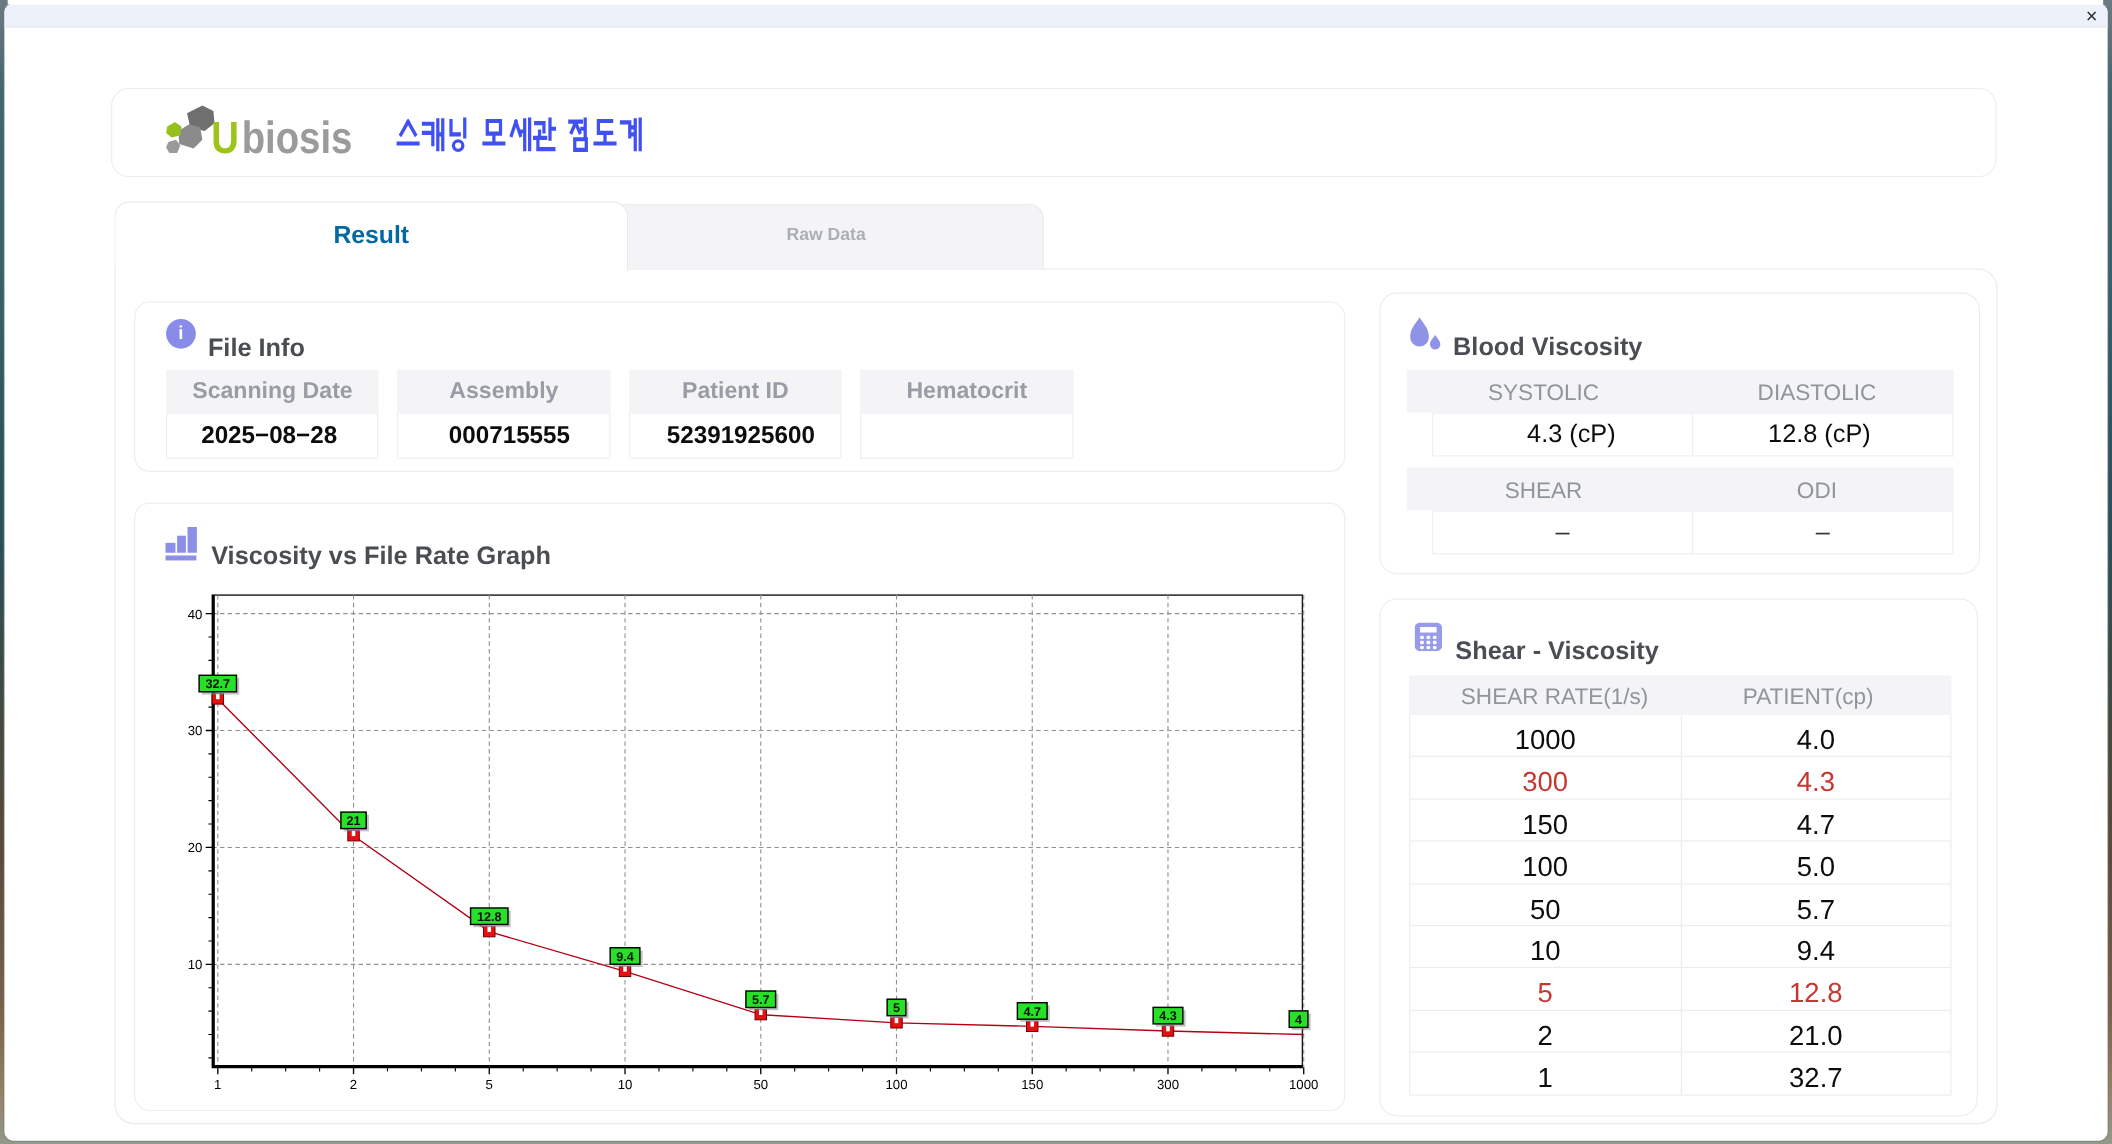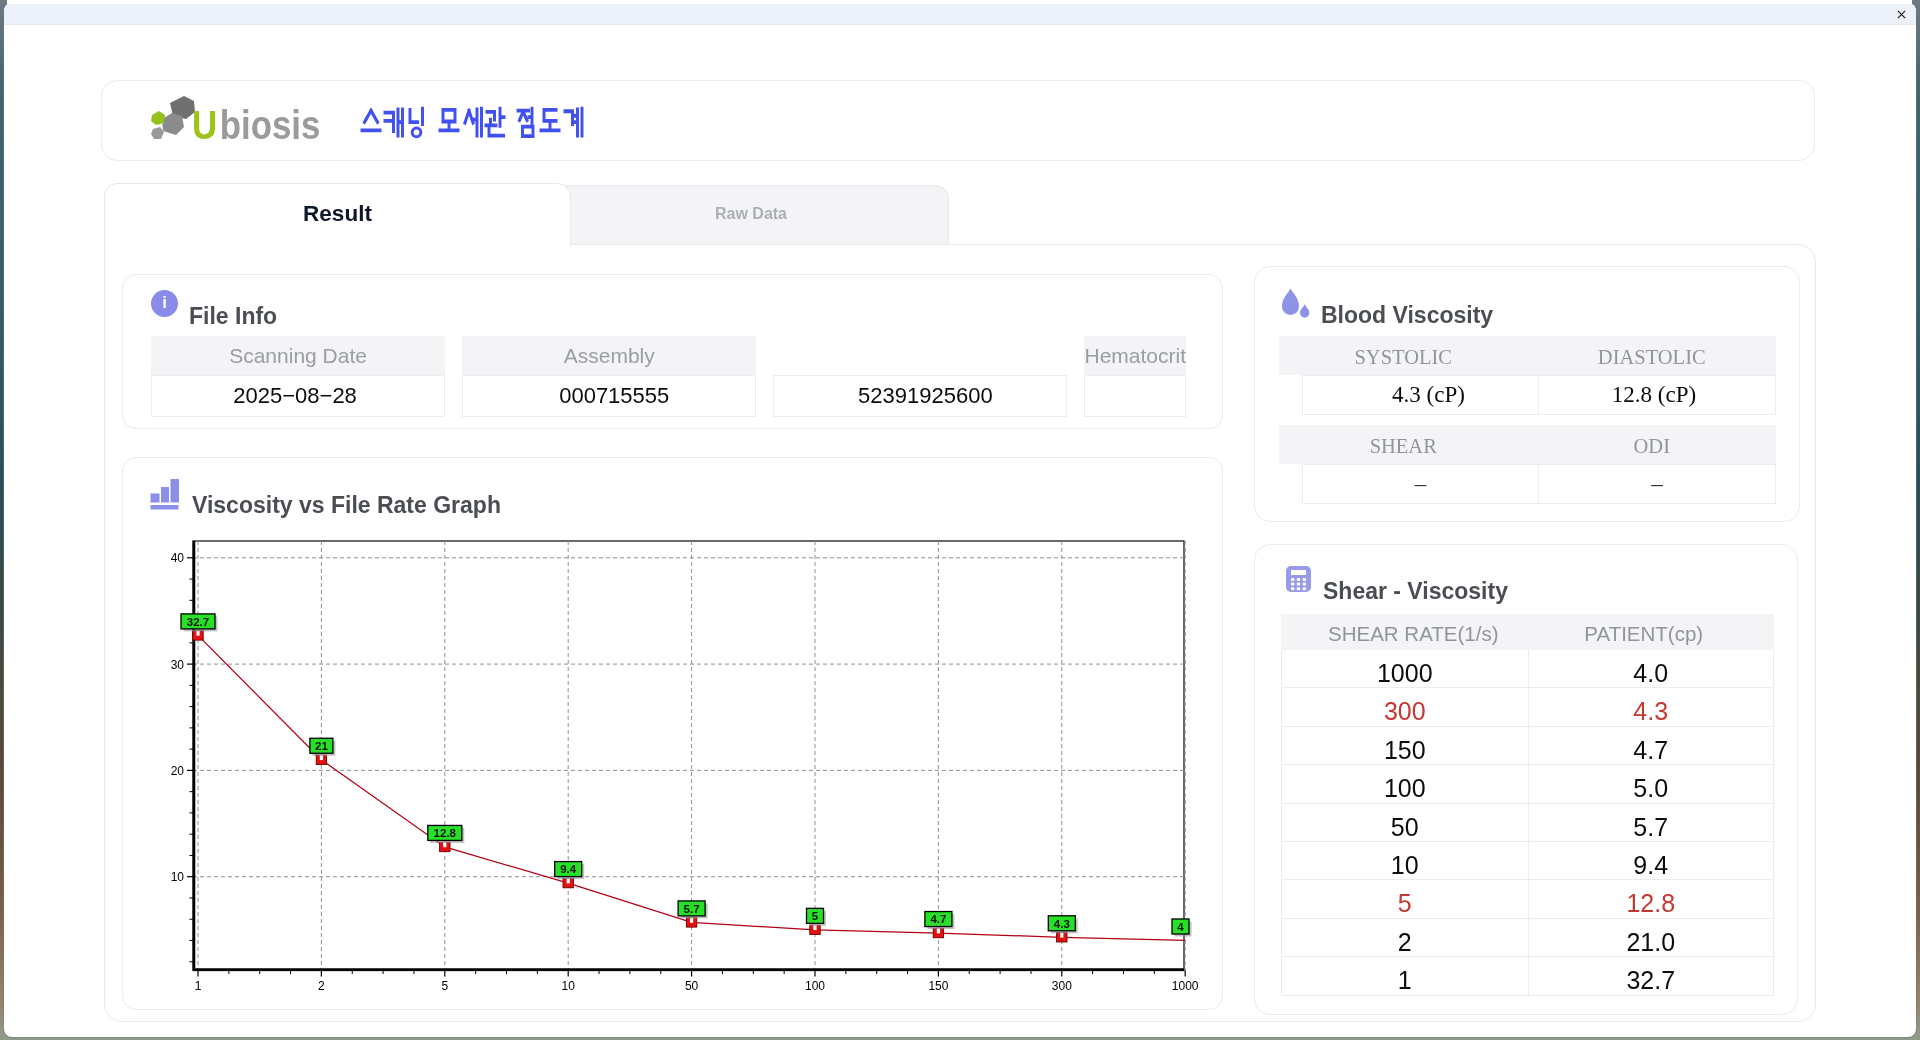--- a/index.html
+++ b/index.html
@@ -14,38 +14,38 @@
   position:absolute; left:4px; top:3px; width:1912px; height:1034px;
   background:#ffffff; border-radius:8px; overflow:hidden;
   box-shadow:0 0 0 1px rgba(120,120,120,.45);
 }
 .titlebar { position:absolute; left:0; top:1px; width:100%; height:21px; background:#edf1fa; border-bottom:1px solid #e3e7ef; }
 .closex { position:absolute; right:9px; top:4.5px; width:11px; height:11px; }
 .card { position:absolute; background:#fff; border:1px solid #ececf1; }
 
 .hcard { left:101px; top:80px; width:1714px; height:81px; border-radius:16px; }
 
-.tab1 { position:absolute; left:104px; top:183px; width:467px; height:64px; background:#fff; border:1px solid #e8e8ed; border-bottom:none; border-radius:14px 14px 0 0; z-index:3; text-align:center; line-height:60px; font-weight:bold; font-size:22.5px; color:#0f172a; }
+.tab1 { position:absolute; left:104px; top:183px; width:467px; height:64px; background:#fff; border:1px solid #e8e8ed; border-bottom:none; border-radius:14px 14px 0 0; z-index:3; text-align:center; line-height:60px; font-weight:bold; font-size:22.5px; color:#0369a1; }
 .tab2 { position:absolute; left:521px; top:185px; width:396px; height:59px; background:#f4f4f6; border:1px solid #e8e8ed; border-bottom:none; border-radius:14px 14px 0 0; z-index:1; text-align:center; line-height:56px; font-weight:bold; font-size:16px; color:#aaafb7;margin-left:32px; }
 .panel { position:absolute; left:104px; top:244px; width:1712px; height:778px; border:1px solid #e9e9ee; border-radius:0 18px 18px 18px; background:#fff; z-index:2; }
 
 .fcard { left:122px; top:274px; width:1101px; height:155px; border-radius:14px; z-index:4; }
 .ficon { z-index:5; position:absolute; left:151px; top:290px; width:27px; height:27px; border-radius:50%; background:#888ce8; color:#fff; text-align:center; font-weight:bold; font-size:17px; line-height:26px; }
 .ctitle { z-index:5; position:absolute; font-weight:bold; font-size:23px; color:#4a4d52;margin-top:12px; }
-.fgrid { z-index:5; position:absolute; left:151px; top:336px; width:1035px; height:81px; display:grid; grid-template-columns:1fr 1fr 1fr; column-gap:17px; grid-template-rows:39px 42px; }
+.fgrid { z-index:5; position:absolute; left:151px; top:336px; width:1035px; height:81px; display:grid; grid-template-columns:1fr 1fr 1fr 1fr 1fr; column-gap:17px; grid-template-rows:39px 42px;font-weight:bold; }
 .fgrid .h { background:#f4f4f6; color:#989da5; font-size:21px; text-align:center; line-height:39px; grid-row:1; }
 .fgrid .v { border:1px solid #ededf1; background:#fff; color:#0c0c0c; font-size:22px; text-align:center; line-height:40px; grid-row:2;padding-left:10px; }
 
 .gcard { left:122px; top:457px; width:1101px; height:553px; border-radius:14px; z-index:4; }
 
 .bcard { left:1254px; top:266px; width:546px; height:256px; border-radius:16px; z-index:4; }
 .scard { left:1254px; top:544px; width:544px; height:471px; border-radius:16px; z-index:4; }
 .btable { z-index:5; position:absolute; left:1279px; top:336px; width:497px; }
 .brow { display:flex; }
-.brow div { width:50%; text-align:center;font-family:Liberation Serif, serif; }
+.brow div { width:50%; text-align:center; }
 .bh { background:#f4f4f6; height:39px; line-height:43px; color:#8f959d; font-size:20.5px; }
 .bv { height:40px; line-height:37px; font-size:23px; color:#0c0c0c;margin-left:23px; }
 .bv div { border:1px solid #ededf1; }
 .bv div + div { border-left:none; }
 .bv div:first-child span { position:relative; left:8px; }
 .bv div:last-child span { position:relative; left:-3px; }
 .stable { z-index:5; position:absolute; left:1281px; top:614px; width:493px; }
 .sh { background:#f4f4f6; height:36px; line-height:40px; color:#8f959d; font-size:20.5px; display:flex; }
 .sh div { width:50%; text-align:center; }
 .sh div:first-child { position:relative; left:9px; }
@@ -94,20 +94,21 @@
   <div class="tab1">Result</div>
   <div class="tab2">Raw Data</div>
   <div class="panel"></div>
 
   <div class="card fcard"></div>
   <div class="ficon">i</div>
   <div class="ctitle" style="left:189px; top:291px;">File Info</div>
   <div class="fgrid">
     <div class="h" style="grid-column:1">Scanning Date</div>
     <div class="h" style="grid-column:2">Assembly</div>
+    <div class="h" style="grid-column:3">Patient ID</div>
     <div class="h" style="grid-column:4">Hematocrit</div>
     <div class="v" style="grid-column:1"><span style="position:relative;left:-8px;">2025−08−28</span></div>
     <div class="v" style="grid-column:2">000715555</div>
     <div class="v" style="grid-column:3">52391925600</div>
     <div class="v" style="grid-column:4"></div>
   </div>
 
   <div class="card gcard"></div>
   <svg style="position:absolute;left:150px;top:479px;" width="30" height="32" viewBox="0 0 30 32">
     <rect x="0.5" y="14.5" width="9" height="9" fill="#8b8fe8"></rect>

